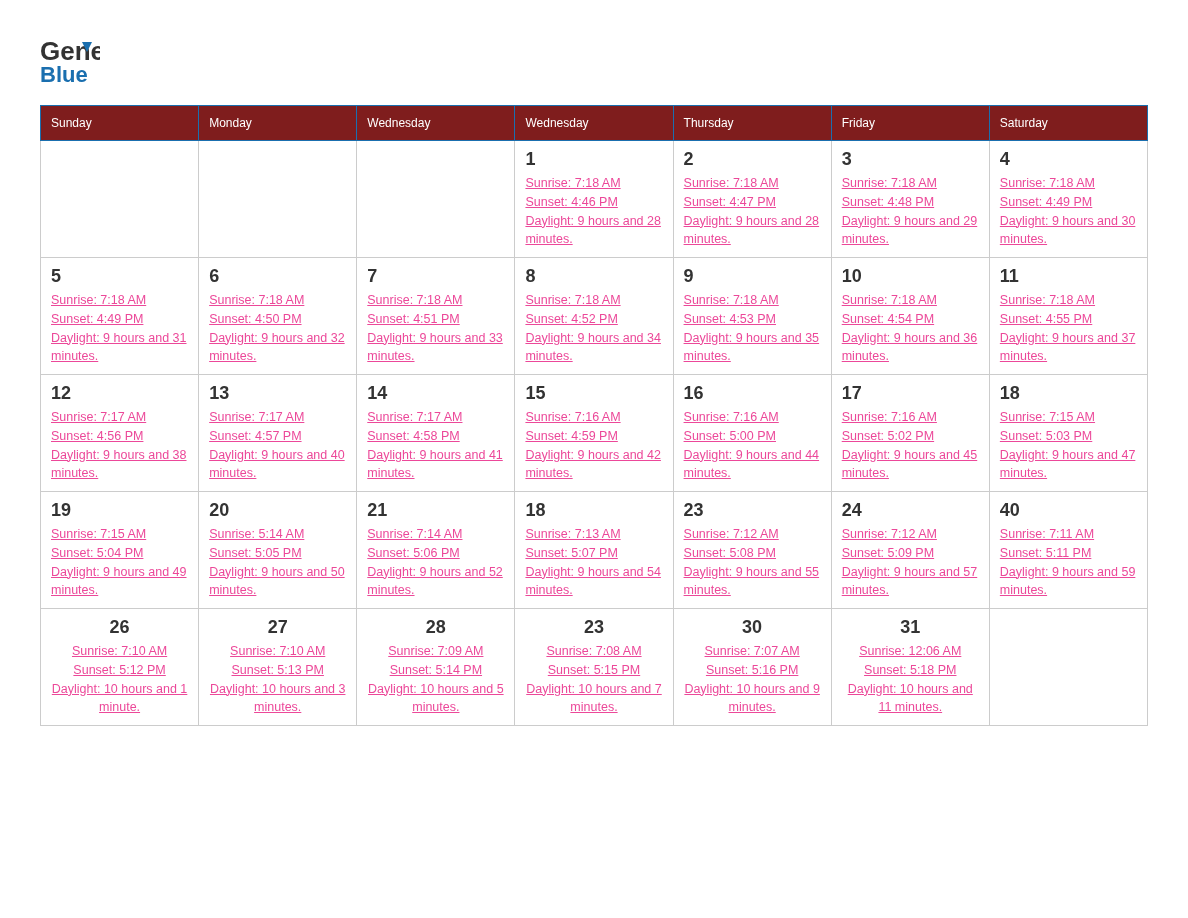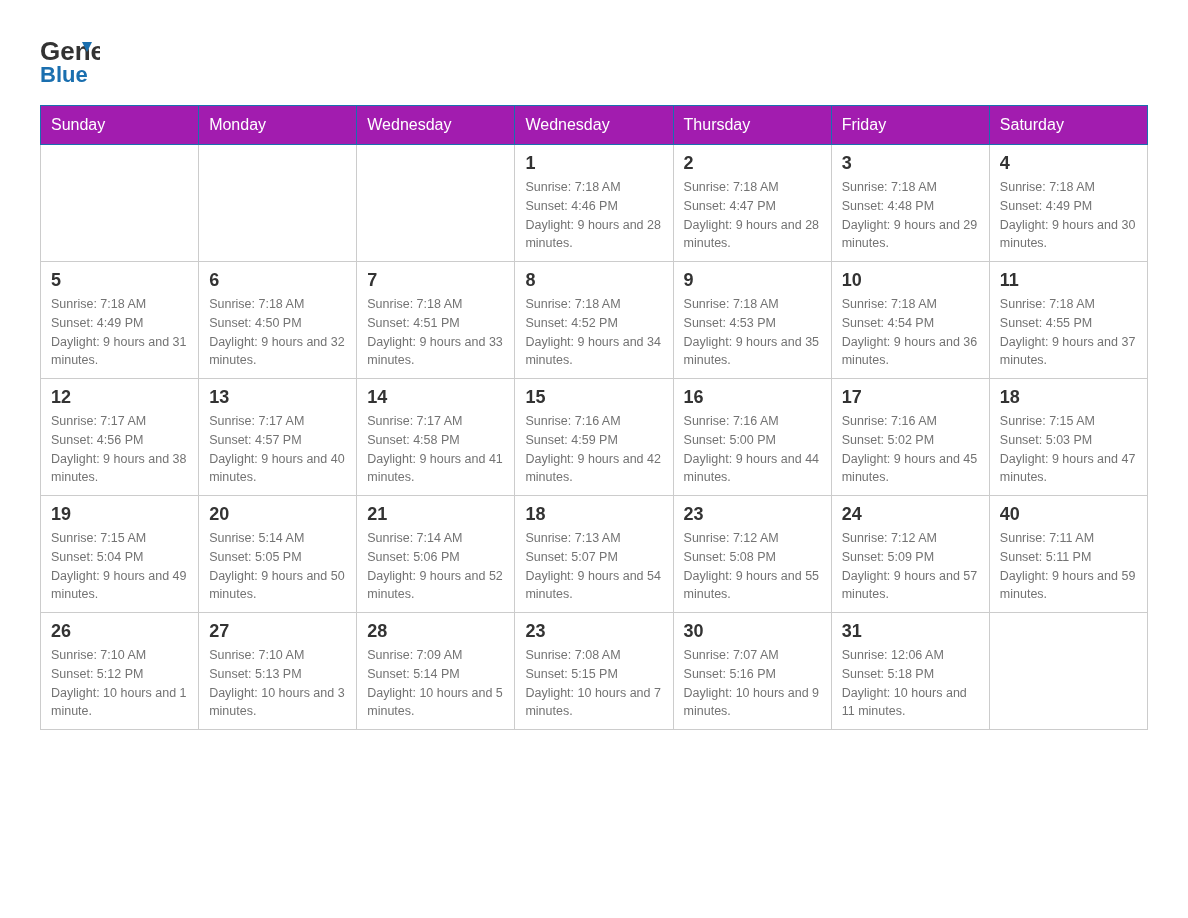--- a/index.html
+++ b/index.html
@@ -38,51 +38,53 @@
       font-size: 22px;
       color: #555;
       margin-top: 4px;
     }
     table {
       width: 100%;
       border-collapse: collapse;
       table-layout: fixed;
     }
     thead tr th {
-      background-color: #a21caf;
+      background-color: #7f1d1d;
       color: #fff;
       padding: 10px 10px;
-      font-size: 16px;
+      font-size: 12px;
       font-weight: normal;
       text-align: left;
       border: 1px solid #1a6faf;
     }
     tbody tr td {
       border: 1px solid #ccc;
       vertical-align: top;
       padding: 8px 10px;
       height: 110px;
     }
     .day-num {
       font-size: 18px;
       font-weight: bold;
       color: #333;
       display: block;
       margin-bottom: 4px;
     }
     .day-info {
       font-size: 12.5px;
-      color: #737373;
+      color: #ec4899;
       line-height: 1.5;
+      text-decoration: underline;
     }
     tbody tr td.empty {
       background: #fff;
     }
     tbody tr:last-child td {
       border-bottom: 1px solid #ccc;
+      text-align: center;
     }
   </style>
 </head>
 <body>
 
 <div class="header">
   <div class="logo">
     <div class="logo-icon">
       <svg width="60" height="55" viewBox="0 0 60 55">
 

